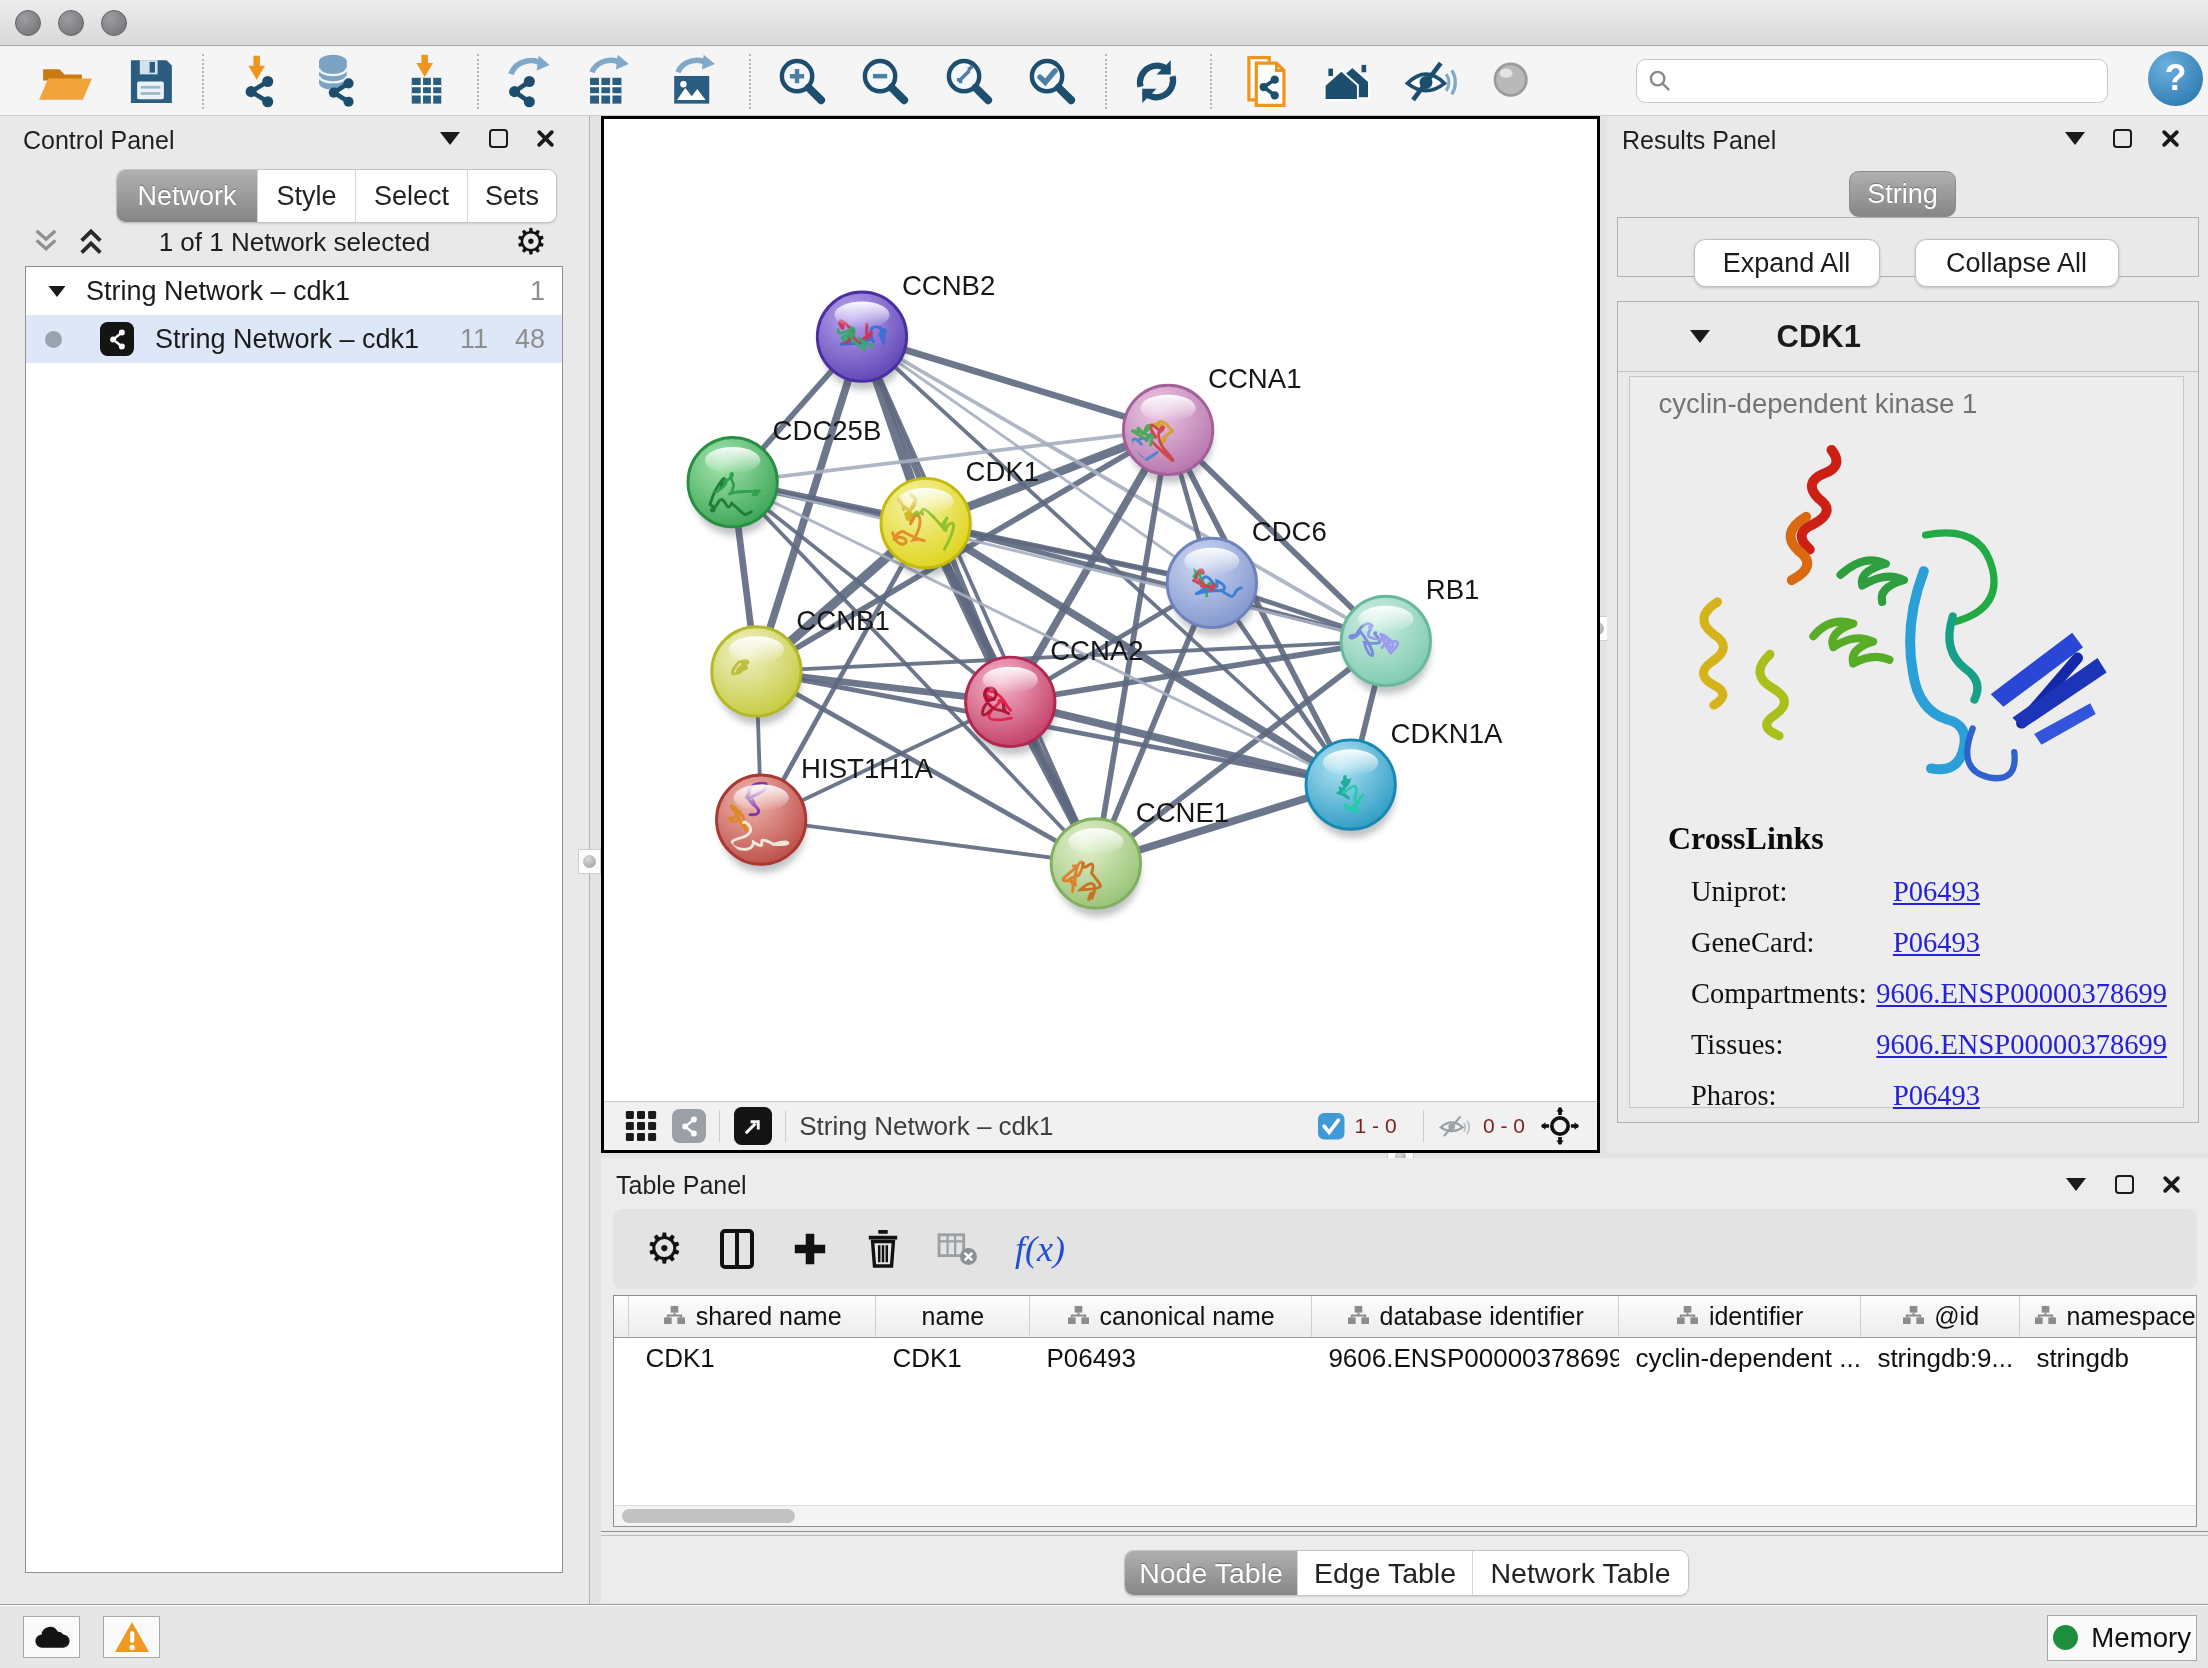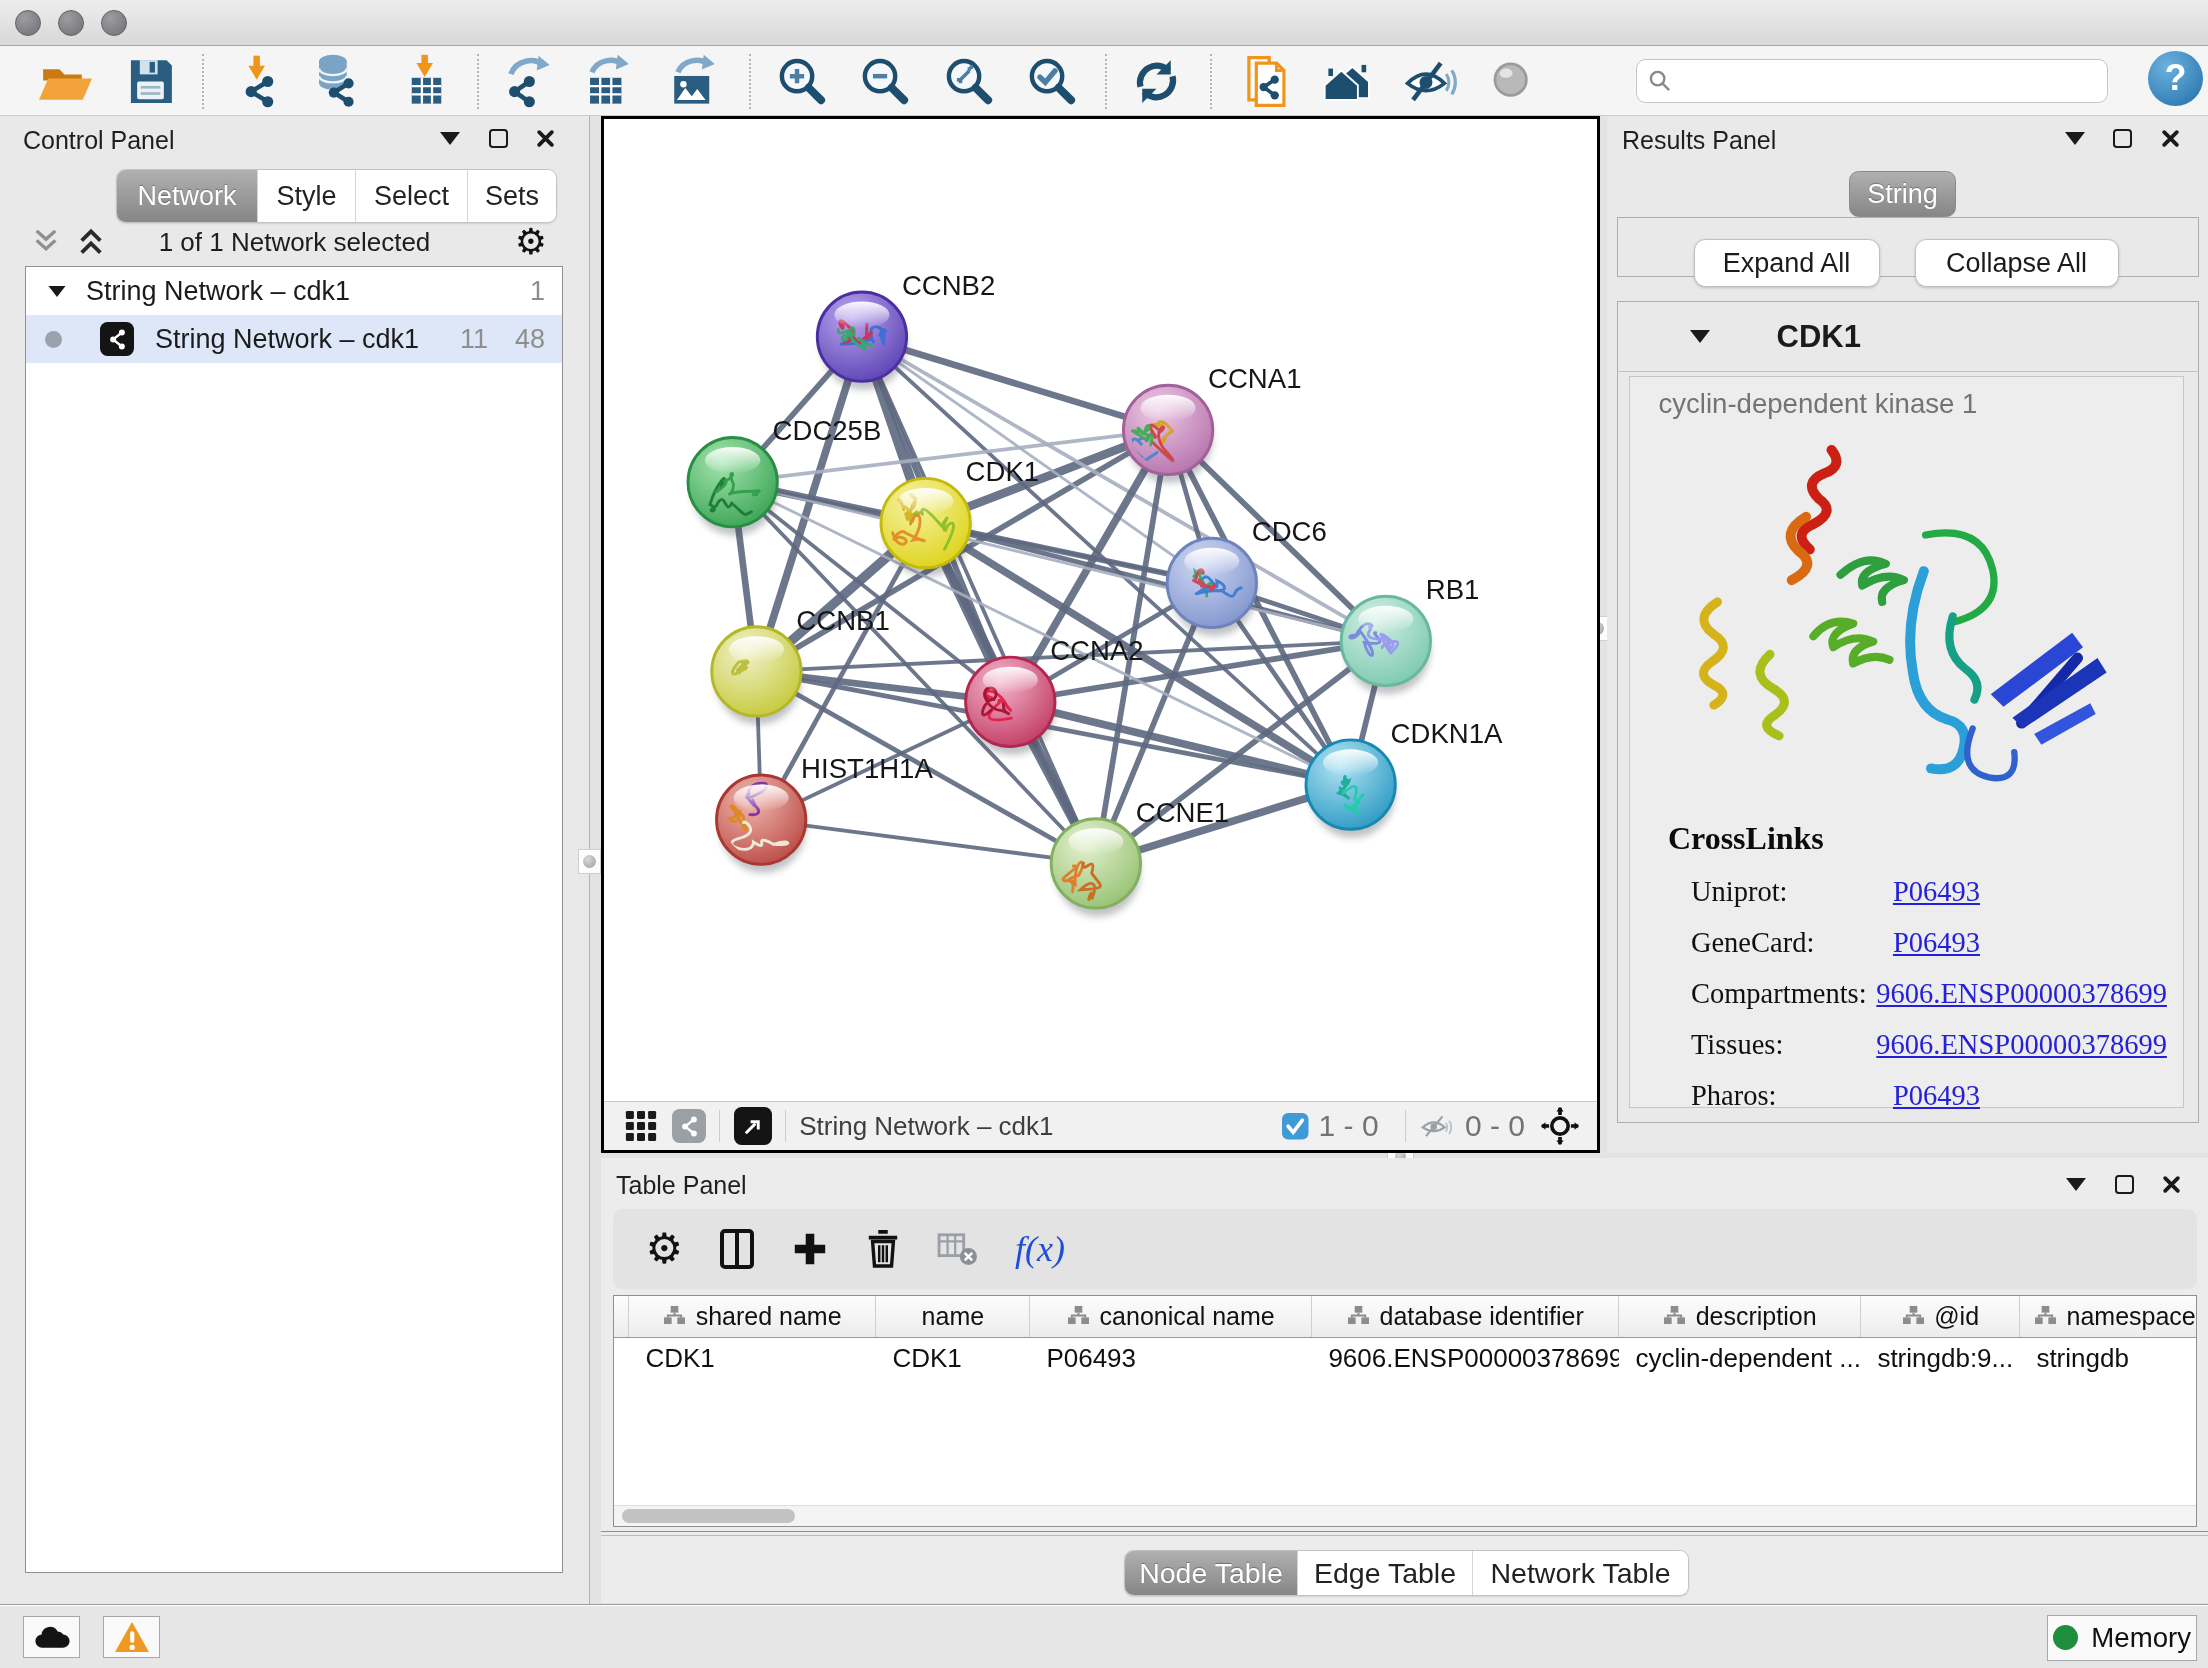--- a/index.html
+++ b/index.html
@@ -64,21 +64,21 @@
 
   
   .netpanel { position:absolute; left:601px; top:116px; width:999px; height:1037px; background:#fff;
     border:3px solid #000000; }
   #net-svg { position:absolute; left:0; top:0; }
   .nodelabel { font-family:"Liberation Sans",sans-serif; font-size:29px; fill:#161616; }
   .nettoolbar { position:absolute; left:0; bottom:0; width:100%; height:49px; background:#f1f1f1;
     border-top:1px solid #c9c9c9; display:flex; align-items:center; }
   .ntsep { height:32px; border-left:1.9px solid #cdcdcd; margin:0 13.3px; }
   .ntlabel { font-size:26px; color:#3e3e3e; }
-  .ntcount { font-size:30px; color:#737373; }
+  .ntcount { font-size:21px; color:#7f1d1d; }
 
   
   .resultspanel { position:absolute; left:1607px; top:116px; width:601px; height:1037px; background:#e9e9e9; }
   .rp-tab { position:absolute; left:242px; top:55px; width:107px; height:46px; border-radius:9.5px;
     background:linear-gradient(#b0b0b0,#868686); color:#fff; font-size:27px; display:flex;
     align-items:center; justify-content:center; text-shadow:0 -1px 1px rgba(0,0,0,.3);
     border:1px solid #8a8a8a; z-index:2; }
   .rp-box1 { position:absolute; left:9.5px; top:101px; width:582px; height:60px;
     border:1.9px solid #aeaeae; background:#e9e9e9; }
   .rbtn { position:absolute; top:21px; height:48px; background:#fff; border:1px solid #bfbfbf;
@@ -807,21 +807,21 @@
               </svg></span>
             <span>database identifier</span>
           </div>
           <div class="th" style="width: 242px;">
             <span><svg width="23" height="20" viewBox="0 0 24 21">
                 <rect x="8" y="1" width="8" height="7" fill="#8c8c8c"></rect>
                 <rect x="1" y="13" width="8" height="7" fill="#8c8c8c"></rect>
                 <rect x="15" y="13" width="8" height="7" fill="#8c8c8c"></rect>
                 <path d="M12 8v3M5 13v-2h14v2" stroke="#8c8c8c" stroke-width="2" fill="none"></path>
               </svg></span>
-            <span>description</span>
+            <span>identifier</span>
           </div>
           <div class="th" style="width: 159px;">
             <span><svg width="23" height="20" viewBox="0 0 24 21">
                 <rect x="8" y="1" width="8" height="7" fill="#8c8c8c"></rect>
                 <rect x="1" y="13" width="8" height="7" fill="#8c8c8c"></rect>
                 <rect x="15" y="13" width="8" height="7" fill="#8c8c8c"></rect>
                 <path d="M12 8v3M5 13v-2h14v2" stroke="#8c8c8c" stroke-width="2" fill="none"></path>
               </svg></span>
             <span>@id</span>
           </div>

